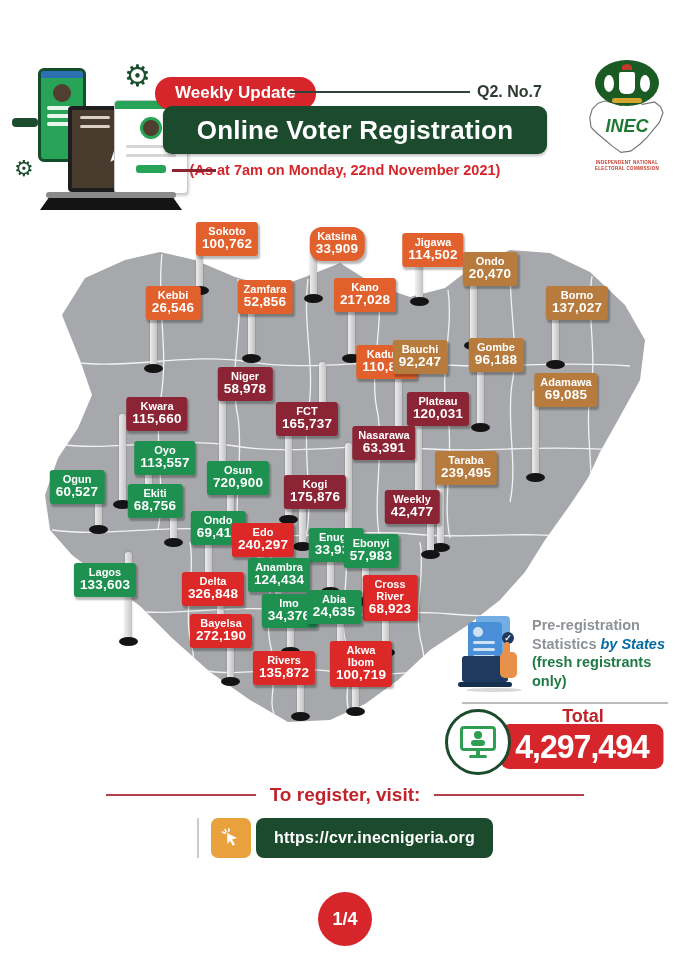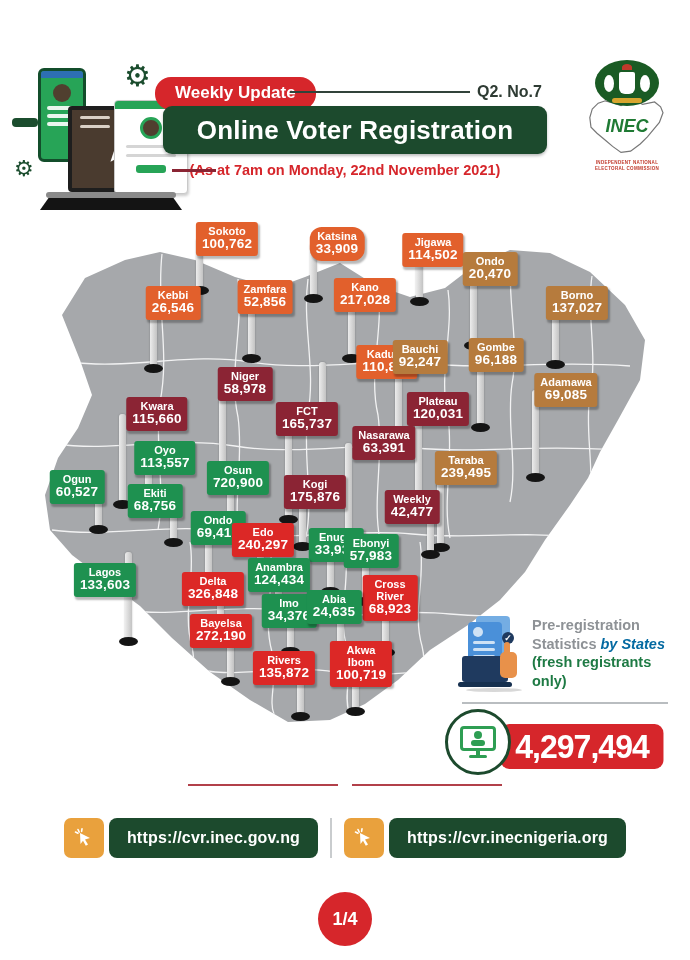--- a/index.html
+++ b/index.html
@@ -411,49 +411,38 @@
         <div class="doc-line"></div>
       </div>
     <div class="mini-laptop"></div>
       <div class="mini-laptop-base"></div>
     <div class="hand-check">✓</div>
     <div class="hand-finger"></div>
       <div class="hand"></div>
   </div>
   <div class="prereg-caption"><span style="color: rgb(142, 146, 150);">Pre-registration Statistics </span><span style="color: #0369a1; font-style: italic;">by States </span><span style="color: rgb(30, 122, 68);">(fresh registrants only)</span></div>
   <div class="info-divider"></div>
+  <div class="total-label">Total</div>
   <div class="total-box">4,297,494</div>
   <div class="total-circle">
     <div class="monitor">
       <div class="monitor-head"></div>
         <div class="monitor-body"></div>
     </div>
     <div class="monitor-stem"></div>
       <div class="monitor-base"></div>
   </div>
 
   <div class="register-row">
     <div class="register-line"></div>
+    <div class="register-text">To register, visit:</div>
     <div class="register-line"></div>
   </div>
 
   <div class="url-row">
-    <div class="url-group">
-      <div class="click-box">
-        <svg width="22" height="22" viewBox="0 0 22 22">
-          <path d="M7,6 L17,11 L12,12.5 L15,17.5 L12.8,18.8 L10,13.8 L7.5,17 Z" fill="#fff"></path>
-          <g stroke="#fff" stroke-width="1.6" stroke-linecap="round">
-            <line x1="5" y1="2.5" x2="6.2" y2="5"></line>
-              <line x1="2.5" y1="5" x2="5" y2="6.2"></line>
-              <line x1="9" y1="1.8" x2="8.6" y2="4.4"></line>
-          </g>
-        </svg>
-      </div>
-      <div class="url-pill">https://cvr.inec.gov.ng</div>
-    </div>
     <div class="url-divider"></div>
     <div class="url-group">
       <div class="click-box">
         <svg width="22" height="22" viewBox="0 0 22 22">
           <path d="M7,6 L17,11 L12,12.5 L15,17.5 L12.8,18.8 L10,13.8 L7.5,17 Z" fill="#fff"></path>
           <g stroke="#fff" stroke-width="1.6" stroke-linecap="round">
             <line x1="5" y1="2.5" x2="6.2" y2="5"></line>
               <line x1="2.5" y1="5" x2="5" y2="6.2"></line>
               <line x1="9" y1="1.8" x2="8.6" y2="4.4"></line>
           </g>

